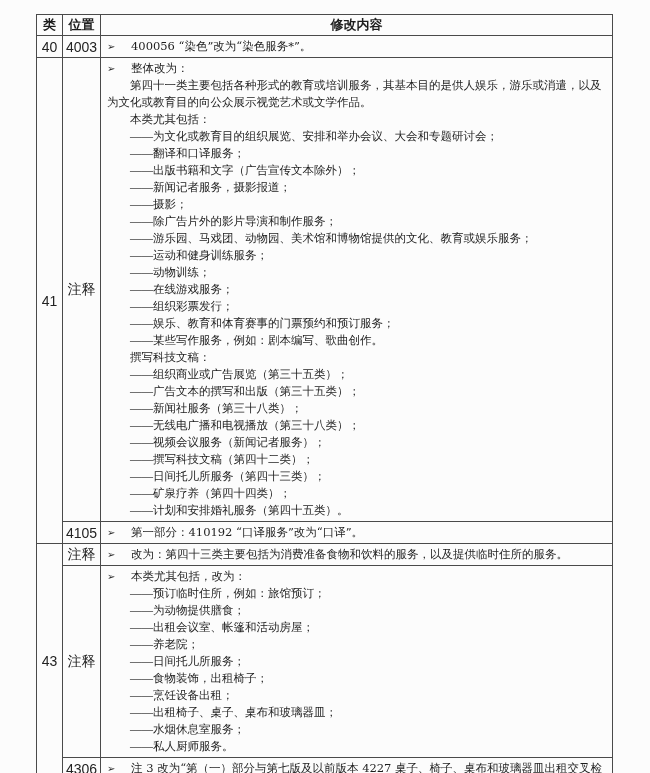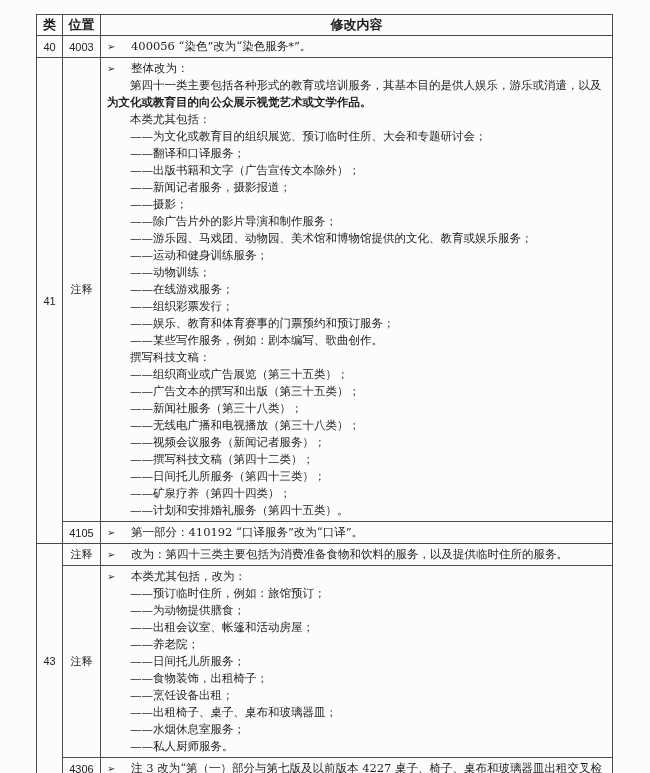--- a/index.html
+++ b/index.html
@@ -29,33 +29,33 @@
   th.hdr {
     font-family: "DejaVu Sans", "Liberation Sans", sans-serif;
     font-weight: bold;
     font-size: 13px;
     text-align: center;
     height: 19px;
     padding: 1px 0;
   }
   td.c-class, td.c-pos {
     text-align: center;
-    font-size: 11px;
+    font-size: 14px;
     font-family: "Liberation Sans", "DejaVu Sans", sans-serif;
     color: #222;
   }
   td.c-content {
     padding: 2px 6px 2px 6px;
     font-size: 11.5px;
     line-height: 17px;
     vertical-align: top;
   }
   td.c-content .ln { white-space: nowrap; }
-  .ln-indent { padding-left: 23px; }
-  .ln-flush  { padding-left: 0; font-weight: bold; }
+  .ln-indent { padding-left: 23px; font-family: Liberation Serif, serif; }
+  .ln-flush  { padding-left: 0; }
   .ln-bullet { display: flex; align-items: baseline; }
   .ln-bullet .blt {
     width: 24px; flex: 0 0 24px;
     font-size: 10px;
     color: #2a2a2a;
     font-family: "DejaVu Sans", sans-serif;
   }
   tr.r-single td.c-content { height: 21px; }
   tr.r-last td { border-bottom: none; }
 </style>
@@ -91,21 +91,21 @@
           <td class="c-class" rowspan="2" style="border-color: rgb(74, 74, 74);">41</td>
           <td class="c-pos" style="border-color: rgb(74, 74, 74);">注释</td>
           <td class="c-content" style="border-color: rgb(74, 74, 74);">
             <div class="ln ln-bullet">
               <span class="blt">➢</span>
               <span class="txt">整体改为：</span>
             </div>
             <div class="ln ln-indent">第四十一类主要包括各种形式的教育或培训服务，其基本目的是供人娱乐，游乐或消遣，以及</div>
             <div class="ln ln-flush">为文化或教育目的向公众展示视觉艺术或文学作品。</div>
             <div class="ln ln-indent">本类尤其包括：</div>
-            <div class="ln ln-indent">——为文化或教育目的组织展览、预订临时住所、大会和专题研讨会；</div>
+            <div class="ln ln-indent">——为文化或教育目的组织展览、安排和举办会议、大会和专题研讨会；</div>
             <div class="ln ln-indent">——翻译和口译服务；</div>
             <div class="ln ln-indent">——出版书籍和文字（广告宣传文本除外）；</div>
             <div class="ln ln-indent">——新闻记者服务，摄影报道；</div>
             <div class="ln ln-indent">——摄影；</div>
             <div class="ln ln-indent">——除广告片外的影片导演和制作服务；</div>
             <div class="ln ln-indent">——游乐园、马戏团、动物园、美术馆和博物馆提供的文化、教育或娱乐服务；</div>
             <div class="ln ln-indent">——运动和健身训练服务；</div>
             <div class="ln ln-indent">——动物训练；</div>
             <div class="ln ln-indent">——在线游戏服务；</div>
             <div class="ln ln-indent">——组织彩票发行；</div>

